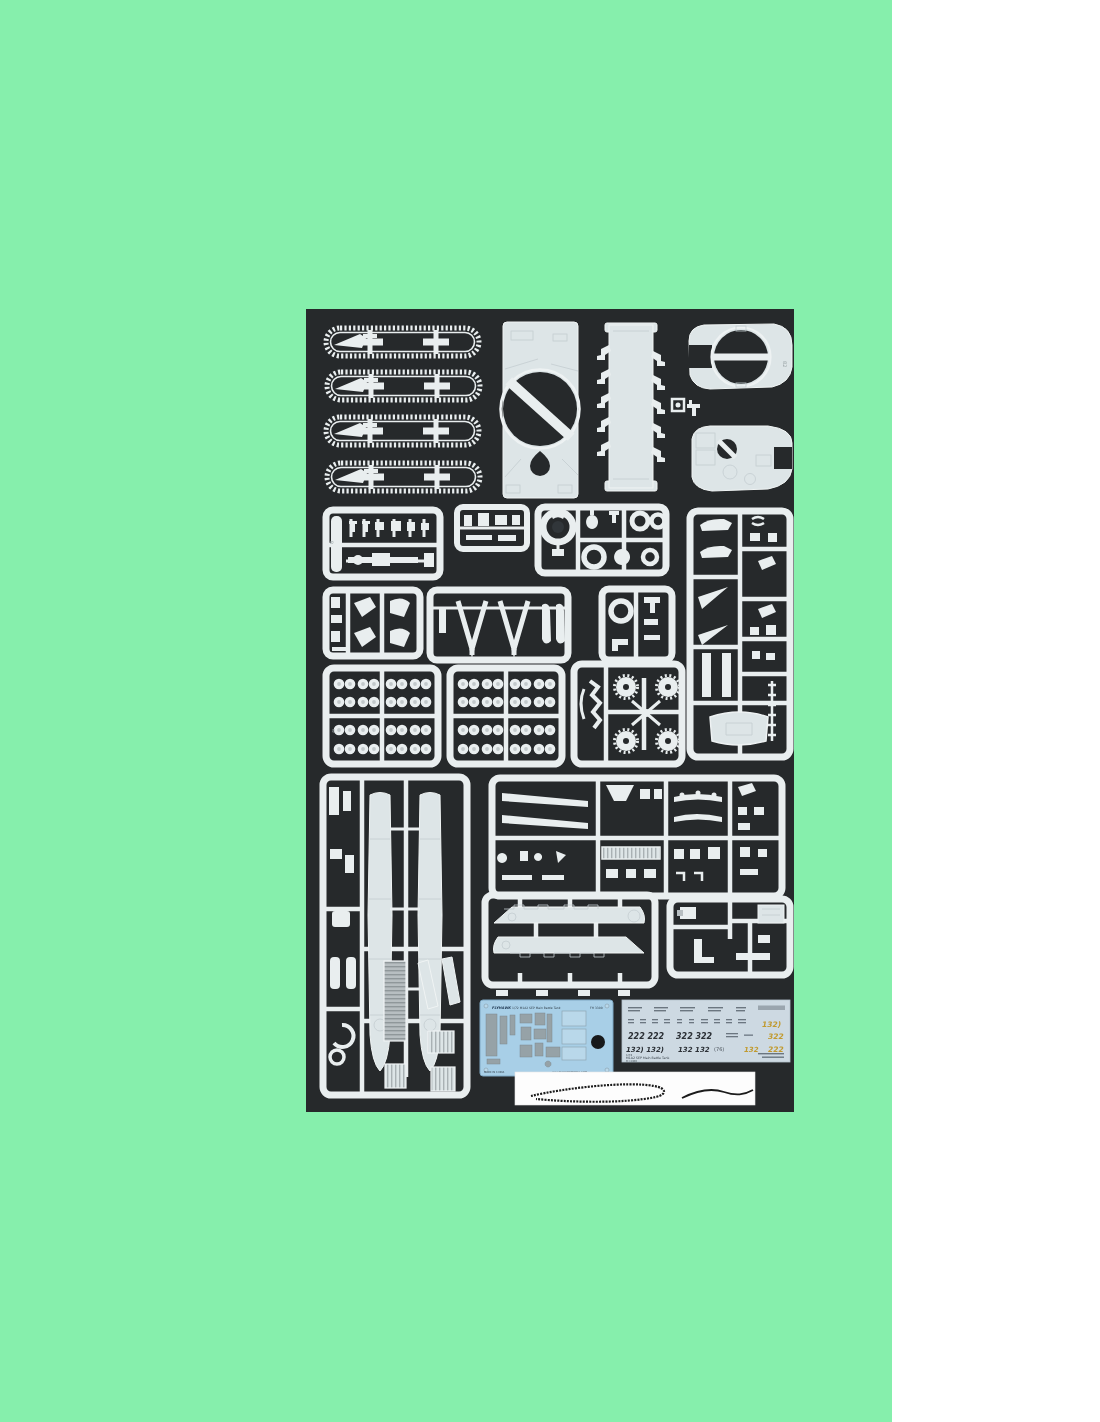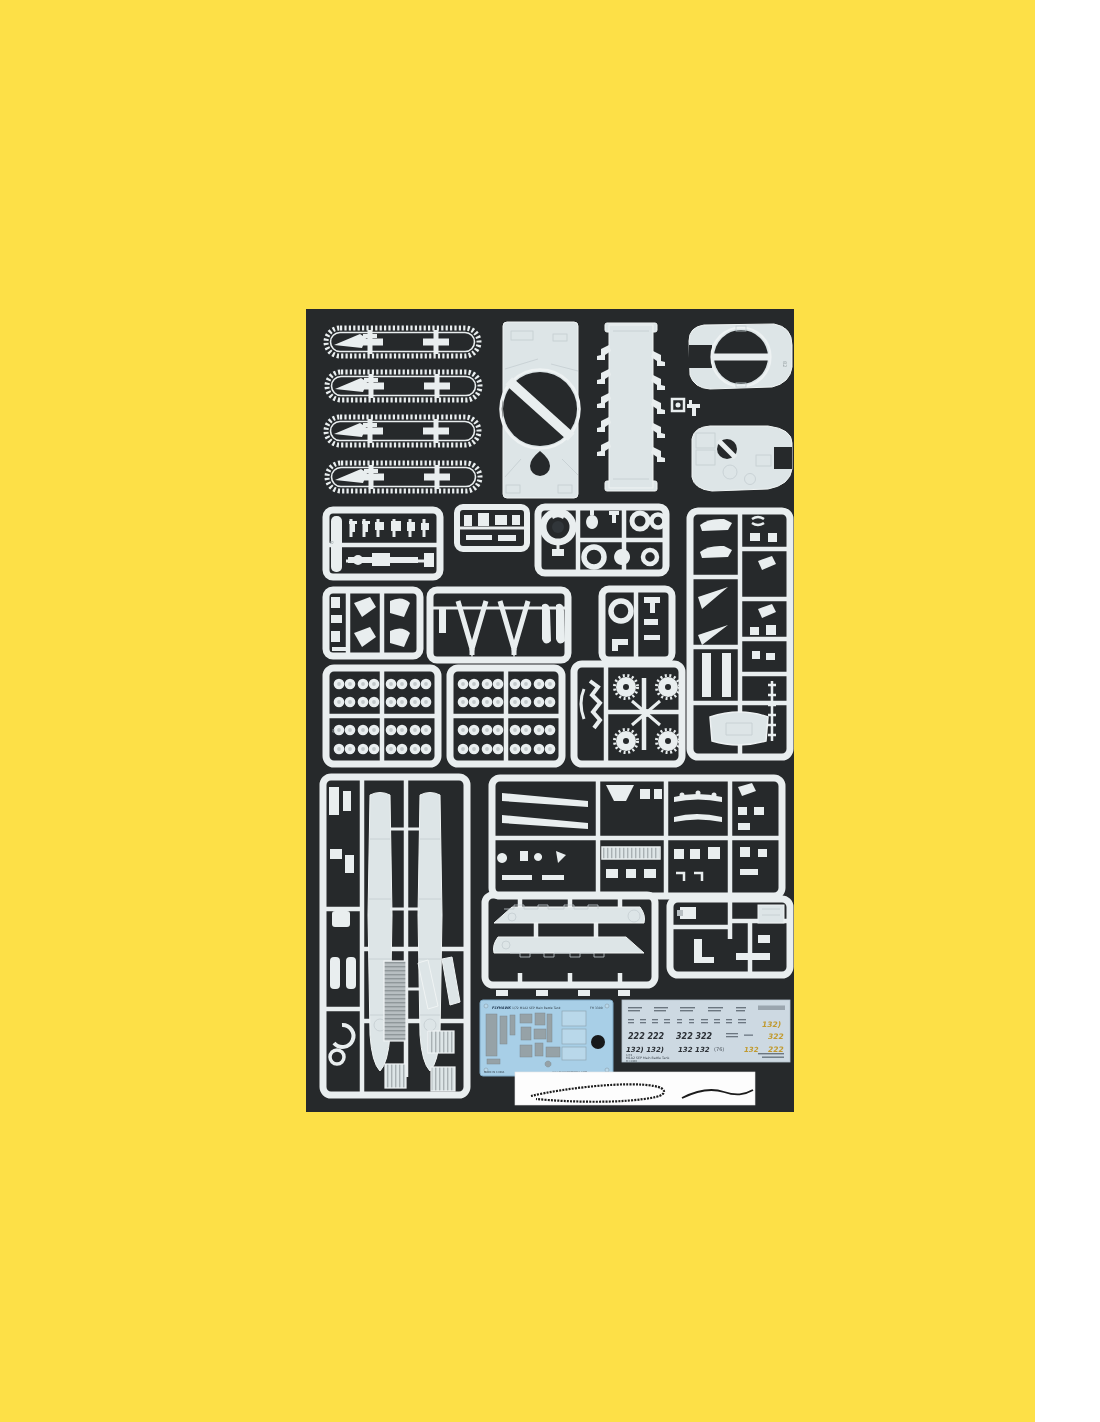--- a/index.html
+++ b/index.html
@@ -1,16 +1,16 @@
 <!DOCTYPE html>
 <html><head>
 <meta charset="utf-8">
 <style>
   html,body{margin:0;padding:0;background:#ffffff;}
-  .page{position:relative;width:1035px;height:1422px;background:#fde047;overflow:hidden;
+  .page{position:relative;width:892px;height:1422px;background:#86efac;overflow:hidden;
         font-family:"DejaVu Sans",sans-serif;}
   .photo{position:absolute;left:306px;top:309px;width:488px;height:803px;}
   
   .fr{fill:none;stroke:#e9eeef;stroke-width:7;stroke-linejoin:round;}
   .fr2{fill:none;stroke:#e9eeef;stroke-width:6;stroke-linejoin:round;}
   .rn{stroke:#e9eeef;stroke-width:4.5;fill:none;}
   .rn2{stroke:#e9eeef;stroke-width:3;fill:none;}
   .pt{fill:#e9eeef;stroke:none;}
   .pc{fill:#dde5e7;stroke:#f0f4f4;stroke-width:1;}
   .hl{fill:#26292b;}

